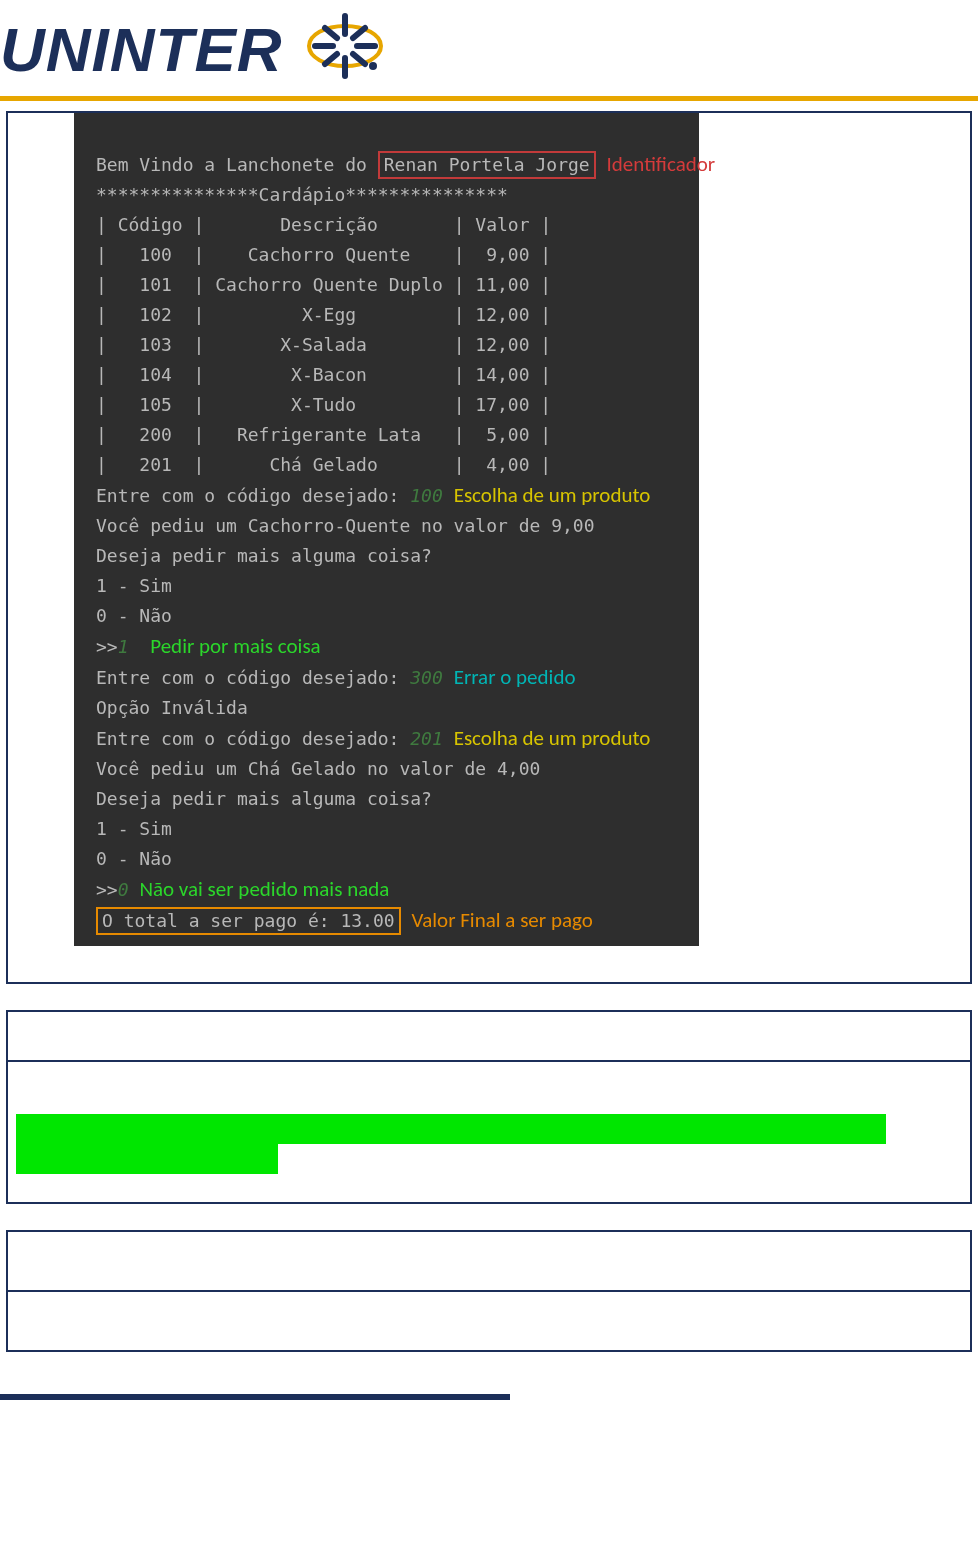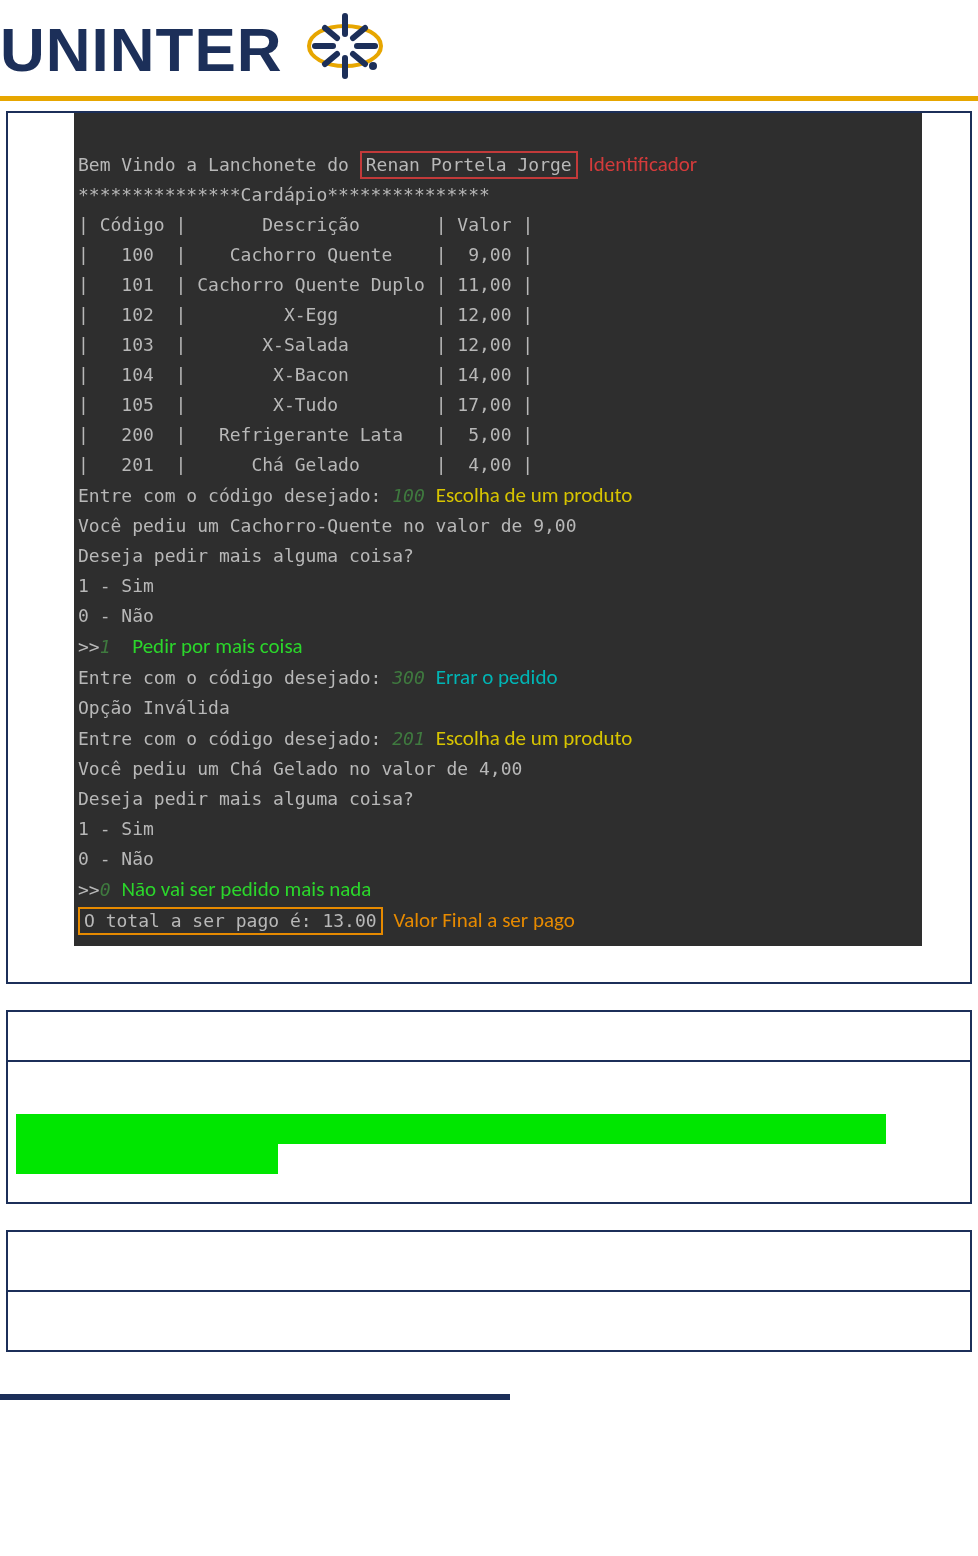--- a/index.html
+++ b/index.html
@@ -1,30 +1,30 @@
 <!DOCTYPE html>
 <html><head>
 <meta charset="utf-8">
 <style>
   * { margin:0; padding:0; box-sizing:border-box; }
   body { font-family: Arial, Helvetica, sans-serif; background:#ffffff; width:978px; }
   .page { width:978px; position:relative; }
 
   
-  .logo-row { display:flex; align-items:center; padding:8px 0 6px 0; }
+  .logo-row { display:flex; align-items:center; padding:8px 0 6px 0;font-style:italic; }
   .logo-text { font-family: Arial, Helvetica, sans-serif; font-weight:900; font-size:62px; letter-spacing:1px; color:#1c2f59; }
   .globe { margin-left:12px; }
 
   .hr-orange { height:5px; background:#e7a600; width:100%; }
 
   .section-box { border:2px solid #1c2f59; margin:10px 6px 0 6px; }
 
   
   .terminal-wrap { padding:0 0 36px 66px; }
-  .terminal { background:#2e2e2e; color:#b8b8b8; font-family: "DejaVu Sans Mono","Menlo","Consolas",monospace; font-size:18px; line-height:30px; white-space:pre; padding:6px 10px 10px 4px; width:848px; position:relative; }
+  .terminal { background:#2e2e2e; color:#b8b8b8; font-family: "DejaVu Sans Mono","Menlo","Consolas",monospace; font-size:18px; line-height:30px; white-space:pre; padding:6px 10px 10px 22px; width:625px; position:relative; }
   .term-line { color:#b8b8b8; }
   .term-input-green { color:#3f7a3f; font-style:italic; }
   .id-box { border:2px solid #c23a3a; display:inline-block; padding:0 4px; line-height:24px; }
   .annot { font-family: Calibri, Arial, sans-serif; font-size:21px; }
   .annot-red { color:#d43b3b; }
   .annot-yellow { color:#d7c400; }
   .annot-lime { color:#2bd62b; }
   .annot-cyan { color:#00b5b5; }
   .annot-orange { color:#e68a00; }
   .total-box { border:2px solid #e68a00; display:inline-block; padding:0 4px; line-height:24px; }

